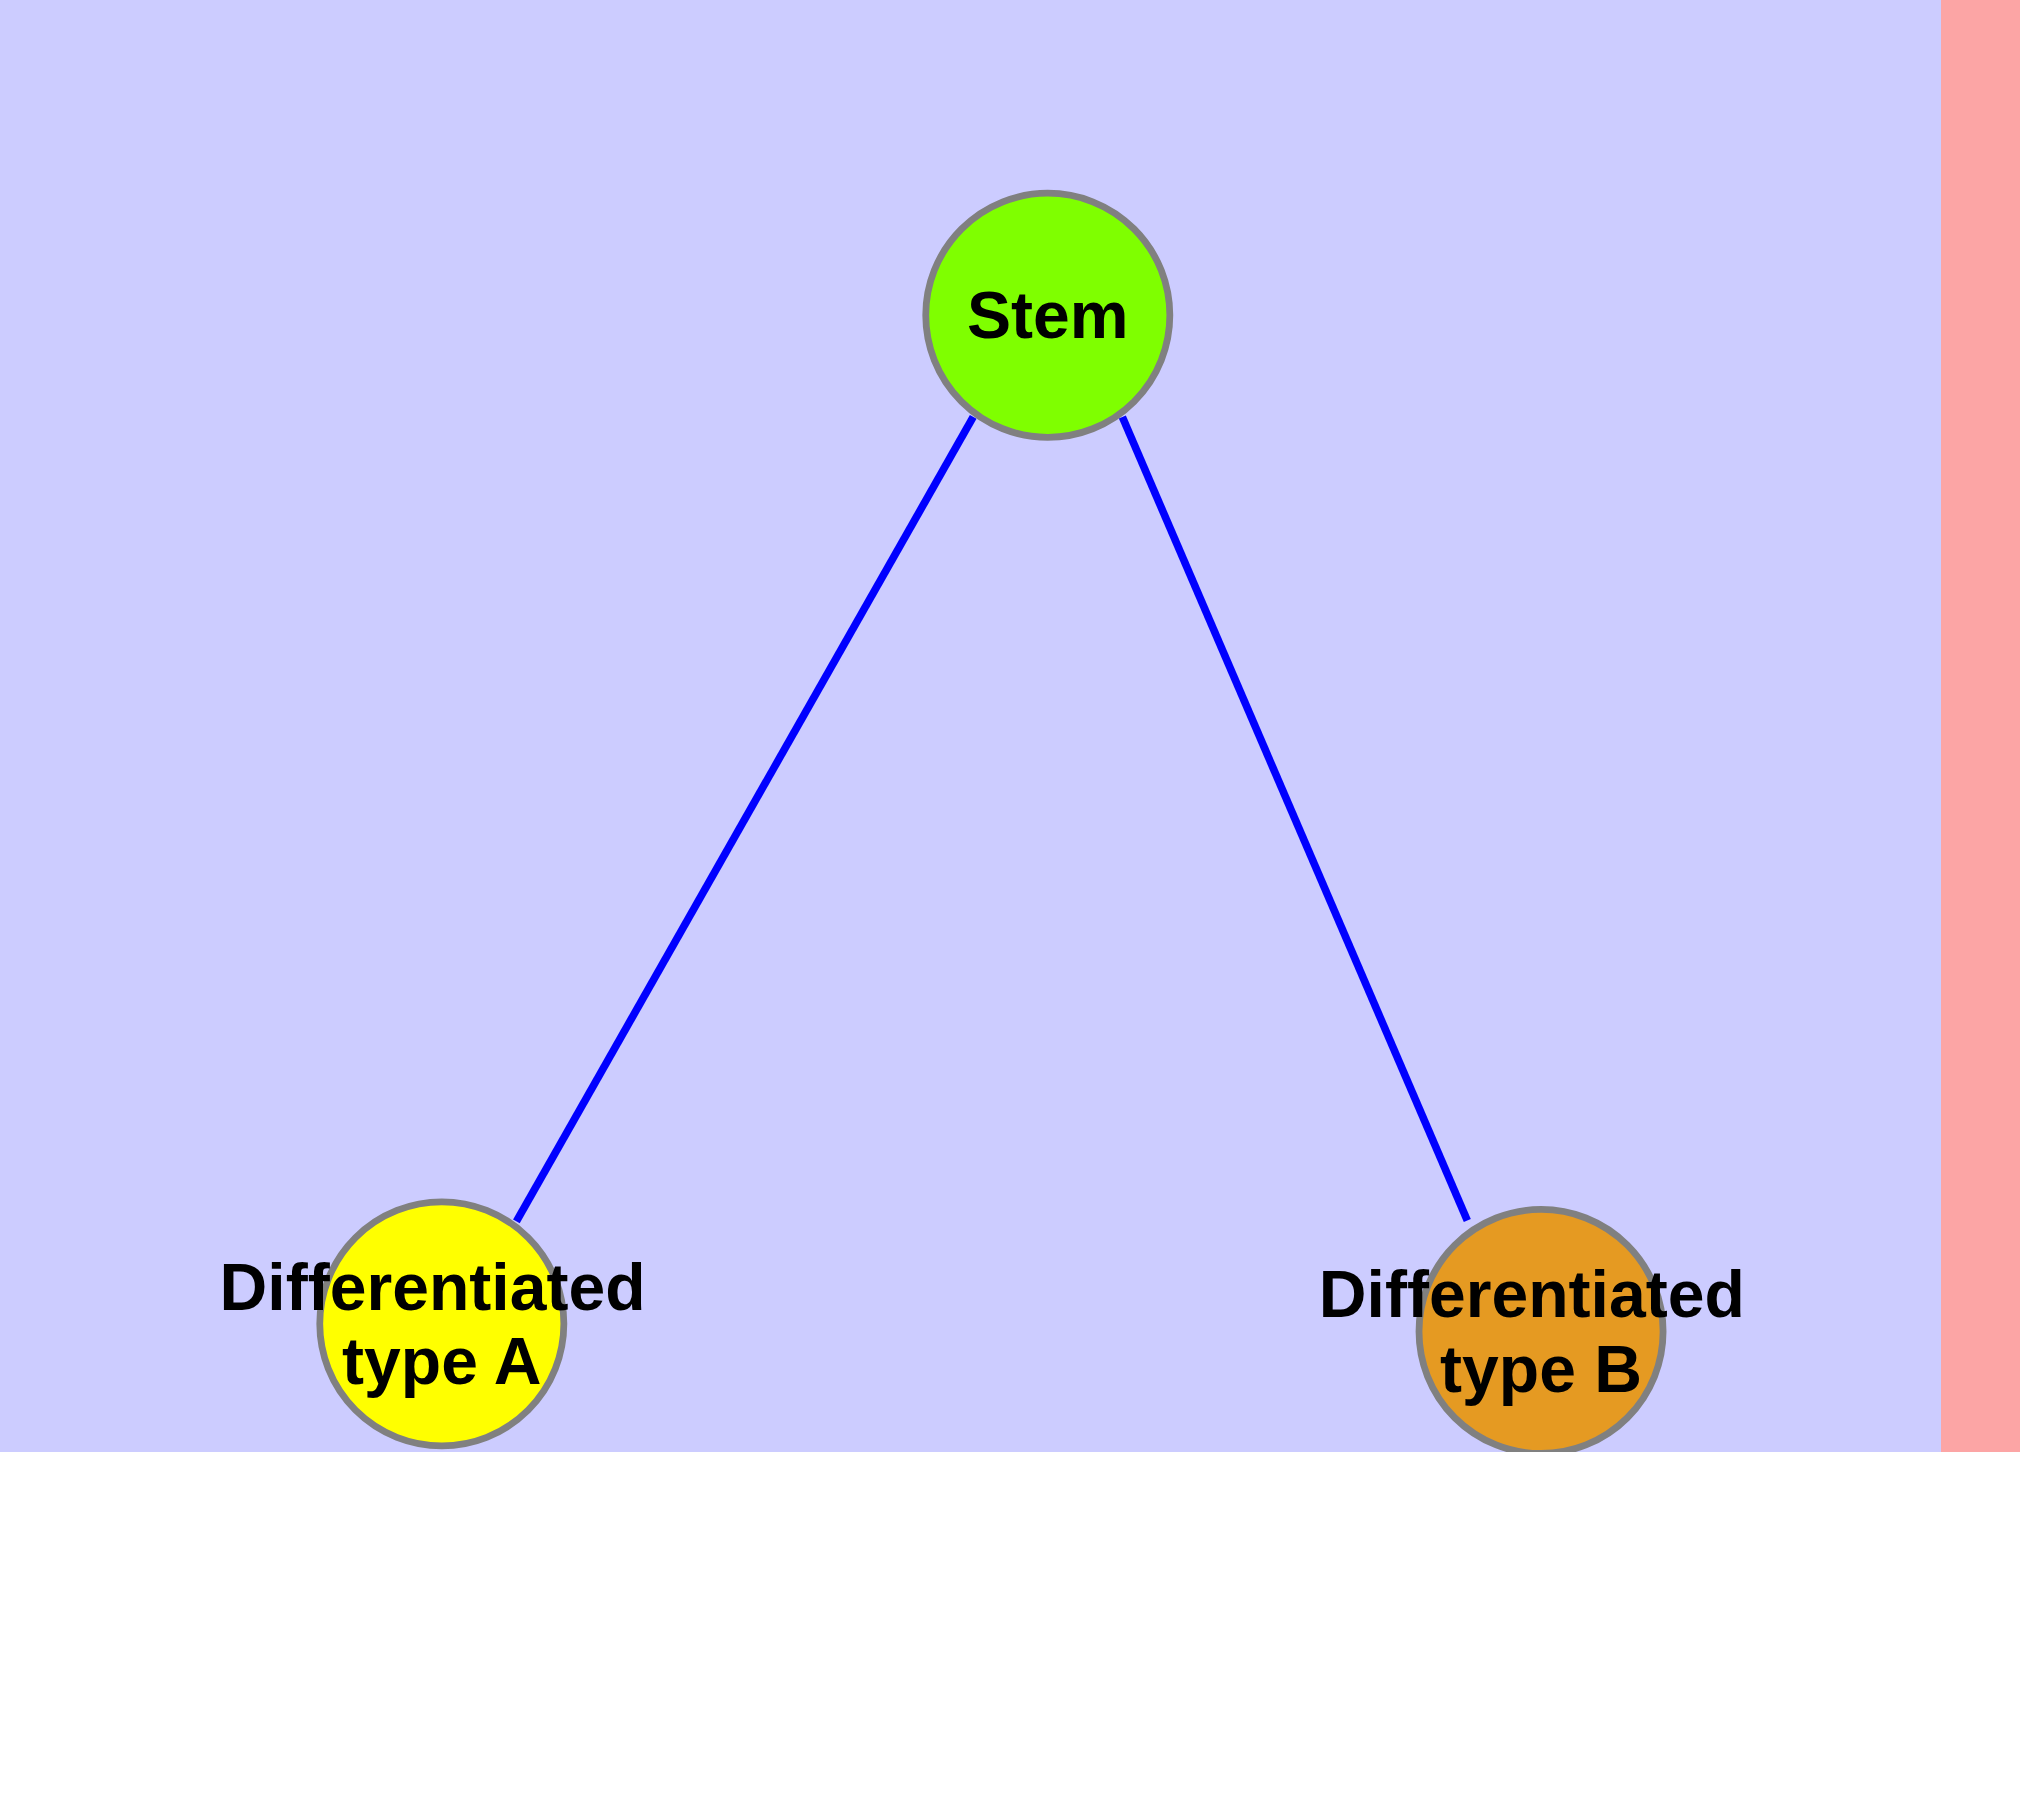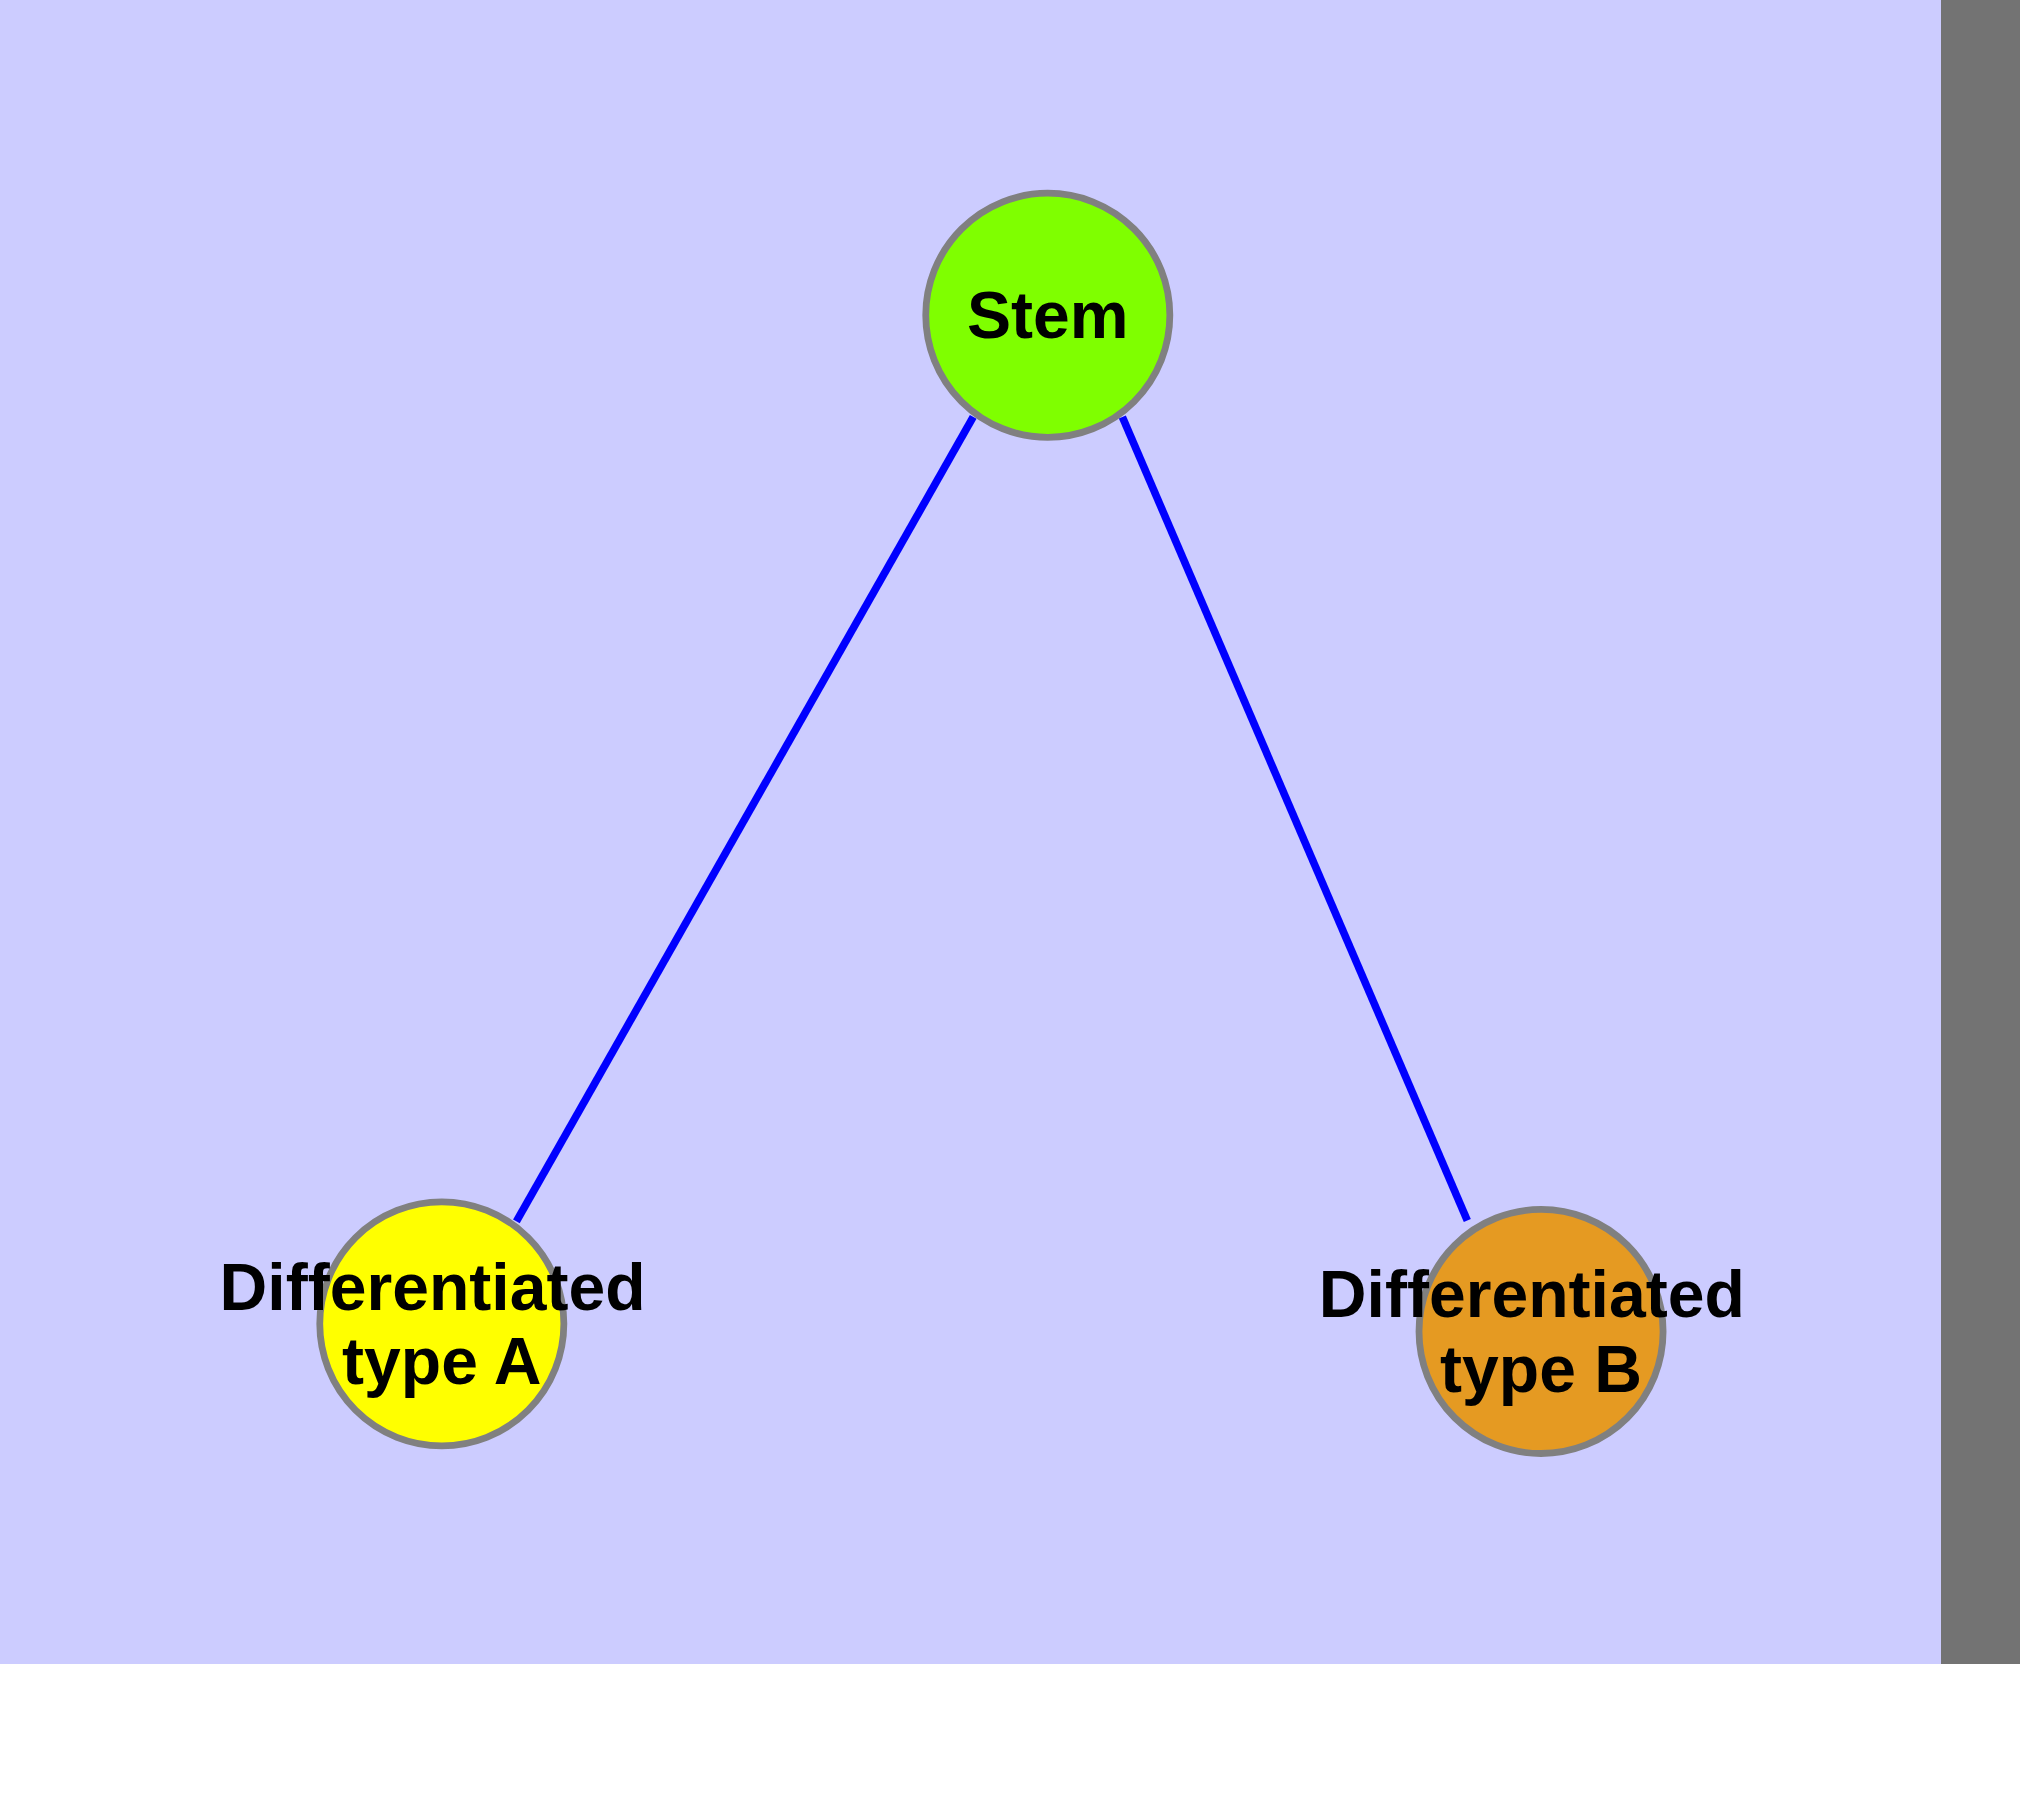--- a/index.html
+++ b/index.html
@@ -34,21 +34,21 @@
   .node-label {
     font-weight: bold;
     fill: #000000;
     text-anchor: middle;
     font-family: "Liberation Sans", "DejaVu Sans", sans-serif;
   }
 </style>
 </head>
 <body>
 
-<div id="stage" style="width: 2021px; height: 1664px; background: #737373;">
+<div id="stage" style="width: 2021px; height: 1452px; background: #fca5a5;">
   <div id="canvas-bg" style="width: 1941px; height: 1759px; background: rgb(204, 204, 255);"></div>
 
   <svg id="graph-svg" viewBox="0 0 2384 2138">
 
     <g>
       <line class="graph-edge" x1="1148" y1="492" x2="609" y2="1441" stroke="#0000ff" stroke-width="9" stroke-linecap="butt"></line>
       <line class="graph-edge" x1="1324" y1="492" x2="1731" y2="1440" stroke="#0000ff" stroke-width="9" stroke-linecap="butt"></line>
     </g>
 
     <g>

